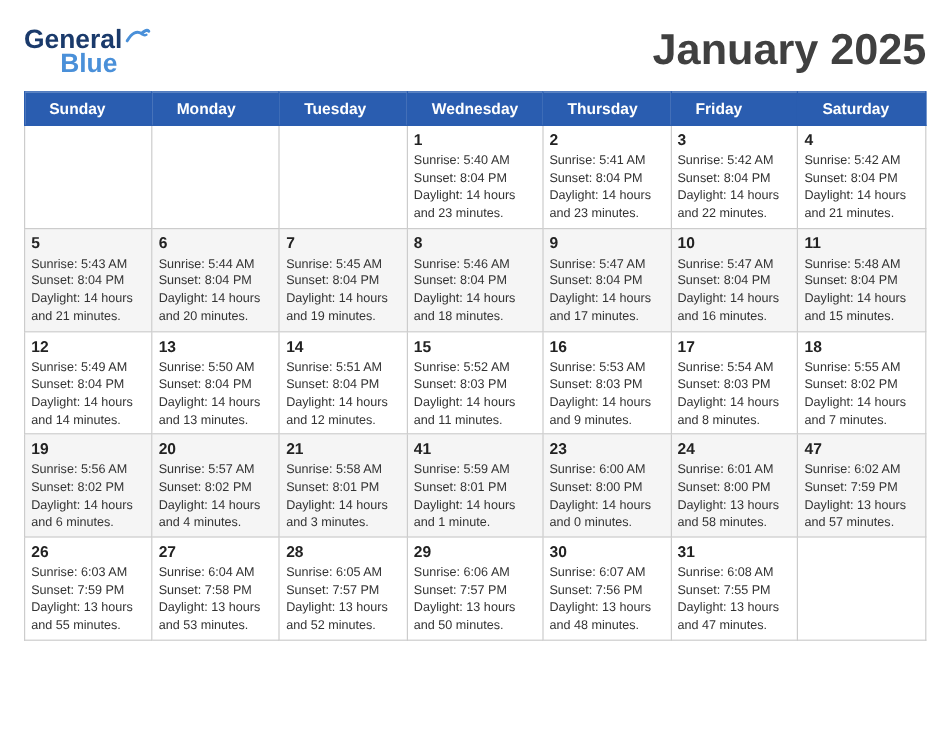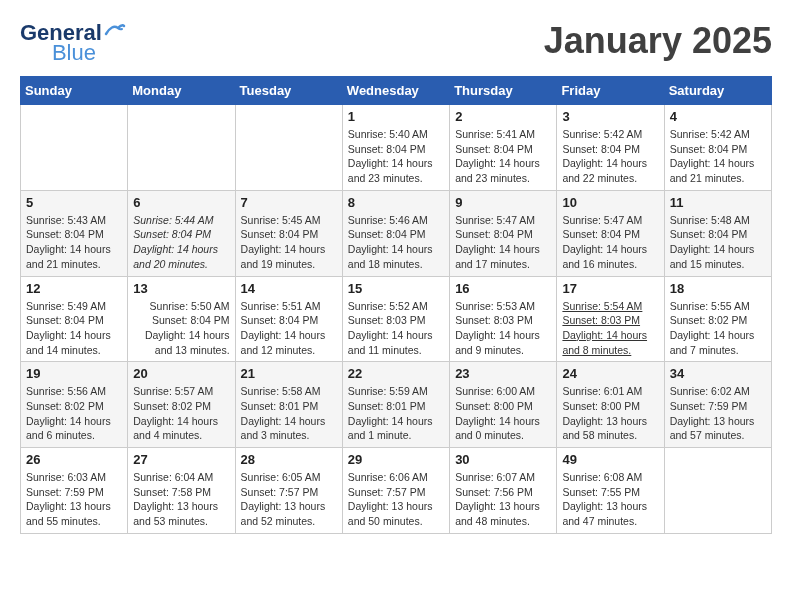--- a/index.html
+++ b/index.html
@@ -34,21 +34,21 @@
       color: #444;
     }
     .calendar {
       width: 100%;
       border-collapse: collapse;
       font-size: 11px;
     }
     .calendar th {
       background: #2a5db0;
       color: #fff;
-      padding: 6px 4px;
+      padding: 6px 20px;
       text-align: left;
       font-size: 13px;
       font-weight: bold;
       border: 1px solid #2a5db0;
     }
     .calendar td {
       border: 1px solid #ccc;
       vertical-align: top;
       padding: 4px 5px;
       width: 107px;
@@ -81,21 +81,21 @@
 
 <div class="header">
   <div class="logo">
     <div style="display:flex;align-items:center;">
       <span style="font-size:22px;font-weight:bold;color:#1a3a6b;">General</span>
       <svg width="22" height="18" viewBox="0 0 22 18" style="margin-left:2px;margin-bottom:4px;">
         <path d="M2 12 Q8 2 14 6 Q18 2 20 4" stroke="#4a90d9" stroke-width="2.5" fill="none" stroke-linecap="round"></path>
         <path d="M14 6 Q16 8 18 7" stroke="#4a90d9" stroke-width="2" fill="none" stroke-linecap="round"></path>
       </svg>
     </div>
-    <span style="font-size:22px;font-weight:normal;color:#4a90d9;margin-top:-6px;margin-left:2px;">Blue</span>
+    <span style="font-size:22px;font-weight:bold;color:#4a90d9;margin-top:-6px;margin-left:2px;">Blue</span>
   </div>
   <div class="title-block">
     <div class="month-title">January 2025</div>
   </div>
 </div>
 
 <table class="calendar">
   <thead>
     <tr>
     <th>Sunday</th>
@@ -144,21 +144,21 @@
       <tr>
         <td>
           <div class="day-number">5</div>
           <div class="day-info" style="white-space: pre-line;">Sunrise: 5:43 AM
 Sunset: 8:04 PM
 Daylight: 14 hours
 and 21 minutes.</div>
         </td>
         <td>
           <div class="day-number">6</div>
-          <div class="day-info" style="white-space: pre-line; font-style: italic;">Sunrise: 5:44 AM
+          <div class="day-info" style="white-space: pre-line;">Sunrise: 5:44 AM
 Sunset: 8:04 PM
 Daylight: 14 hours
 and 20 minutes.</div>
         </td>
         <td>
           <div class="day-number">7</div>
           <div class="day-info" style="white-space: pre-line;">Sunrise: 5:45 AM
 Sunset: 8:04 PM
 Daylight: 14 hours
 and 19 minutes.</div>
@@ -195,21 +195,21 @@
       <tr>
         <td>
           <div class="day-number">12</div>
           <div class="day-info" style="white-space: pre-line;">Sunrise: 5:49 AM
 Sunset: 8:04 PM
 Daylight: 14 hours
 and 14 minutes.</div>
         </td>
         <td>
           <div class="day-number">13</div>
-          <div class="day-info" style="white-space: pre-line; text-align: right;">Sunrise: 5:50 AM
+          <div class="day-info" style="white-space: pre-line;">Sunrise: 5:50 AM
 Sunset: 8:04 PM
 Daylight: 14 hours
 and 13 minutes.</div>
         </td>
         <td>
           <div class="day-number">14</div>
           <div class="day-info" style="white-space: pre-line;">Sunrise: 5:51 AM
 Sunset: 8:04 PM
 Daylight: 14 hours
 and 12 minutes.</div>
@@ -223,21 +223,21 @@
         </td>
         <td>
           <div class="day-number">16</div>
           <div class="day-info" style="white-space: pre-line;">Sunrise: 5:53 AM
 Sunset: 8:03 PM
 Daylight: 14 hours
 and 9 minutes.</div>
         </td>
         <td>
           <div class="day-number">17</div>
-          <div class="day-info" style="white-space: pre-line; text-decoration: underline;">Sunrise: 5:54 AM
+          <div class="day-info" style="white-space: pre-line;">Sunrise: 5:54 AM
 Sunset: 8:03 PM
 Daylight: 14 hours
 and 8 minutes.</div>
         </td>
         <td>
           <div class="day-number">18</div>
           <div class="day-info" style="white-space: pre-line;">Sunrise: 5:55 AM
 Sunset: 8:02 PM
 Daylight: 14 hours
 and 7 minutes.</div>
@@ -259,42 +259,42 @@
 and 4 minutes.</div>
         </td>
         <td>
           <div class="day-number">21</div>
           <div class="day-info" style="white-space: pre-line;">Sunrise: 5:58 AM
 Sunset: 8:01 PM
 Daylight: 14 hours
 and 3 minutes.</div>
         </td>
         <td>
-          <div class="day-number">22</div>
+          <div class="day-number">41</div>
           <div class="day-info" style="white-space: pre-line;">Sunrise: 5:59 AM
 Sunset: 8:01 PM
 Daylight: 14 hours
 and 1 minute.</div>
         </td>
         <td>
           <div class="day-number">23</div>
           <div class="day-info" style="white-space: pre-line;">Sunrise: 6:00 AM
 Sunset: 8:00 PM
 Daylight: 14 hours
 and 0 minutes.</div>
         </td>
         <td>
           <div class="day-number">24</div>
           <div class="day-info" style="white-space: pre-line;">Sunrise: 6:01 AM
 Sunset: 8:00 PM
 Daylight: 13 hours
 and 58 minutes.</div>
         </td>
         <td>
-          <div class="day-number">34</div>
+          <div class="day-number">47</div>
           <div class="day-info" style="white-space: pre-line;">Sunrise: 6:02 AM
 Sunset: 7:59 PM
 Daylight: 13 hours
 and 57 minutes.</div>
         </td>
       </tr>
       <tr>
         <td>
           <div class="day-number">26</div>
           <div class="day-info" style="white-space: pre-line;">Sunrise: 6:03 AM
@@ -324,21 +324,21 @@
 and 50 minutes.</div>
         </td>
         <td>
           <div class="day-number">30</div>
           <div class="day-info" style="white-space: pre-line;">Sunrise: 6:07 AM
 Sunset: 7:56 PM
 Daylight: 13 hours
 and 48 minutes.</div>
         </td>
         <td>
-          <div class="day-number">49</div>
+          <div class="day-number">31</div>
           <div class="day-info" style="white-space: pre-line;">Sunrise: 6:08 AM
 Sunset: 7:55 PM
 Daylight: 13 hours
 and 47 minutes.</div>
         </td>
         <td class="empty-cell"></td>
       </tr>
     </tbody>
 </table>
 

